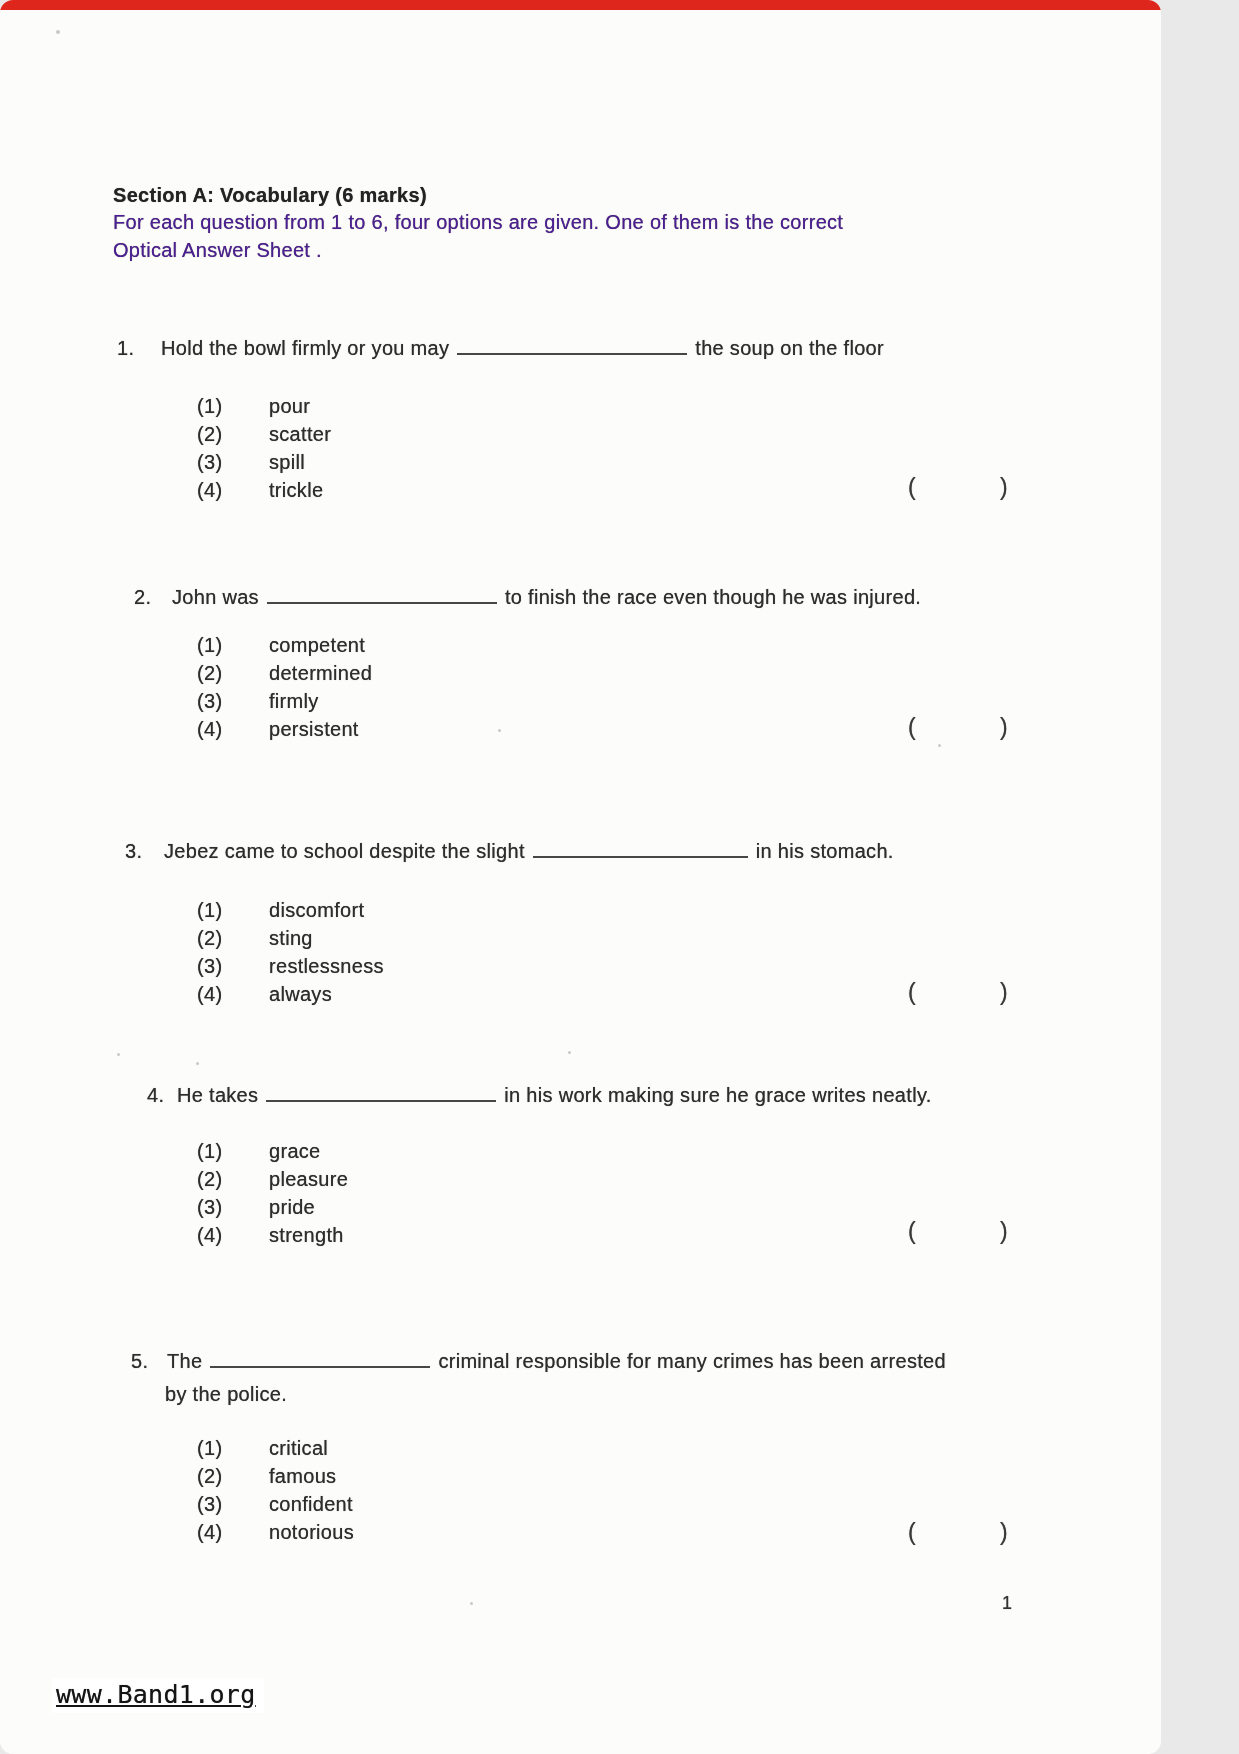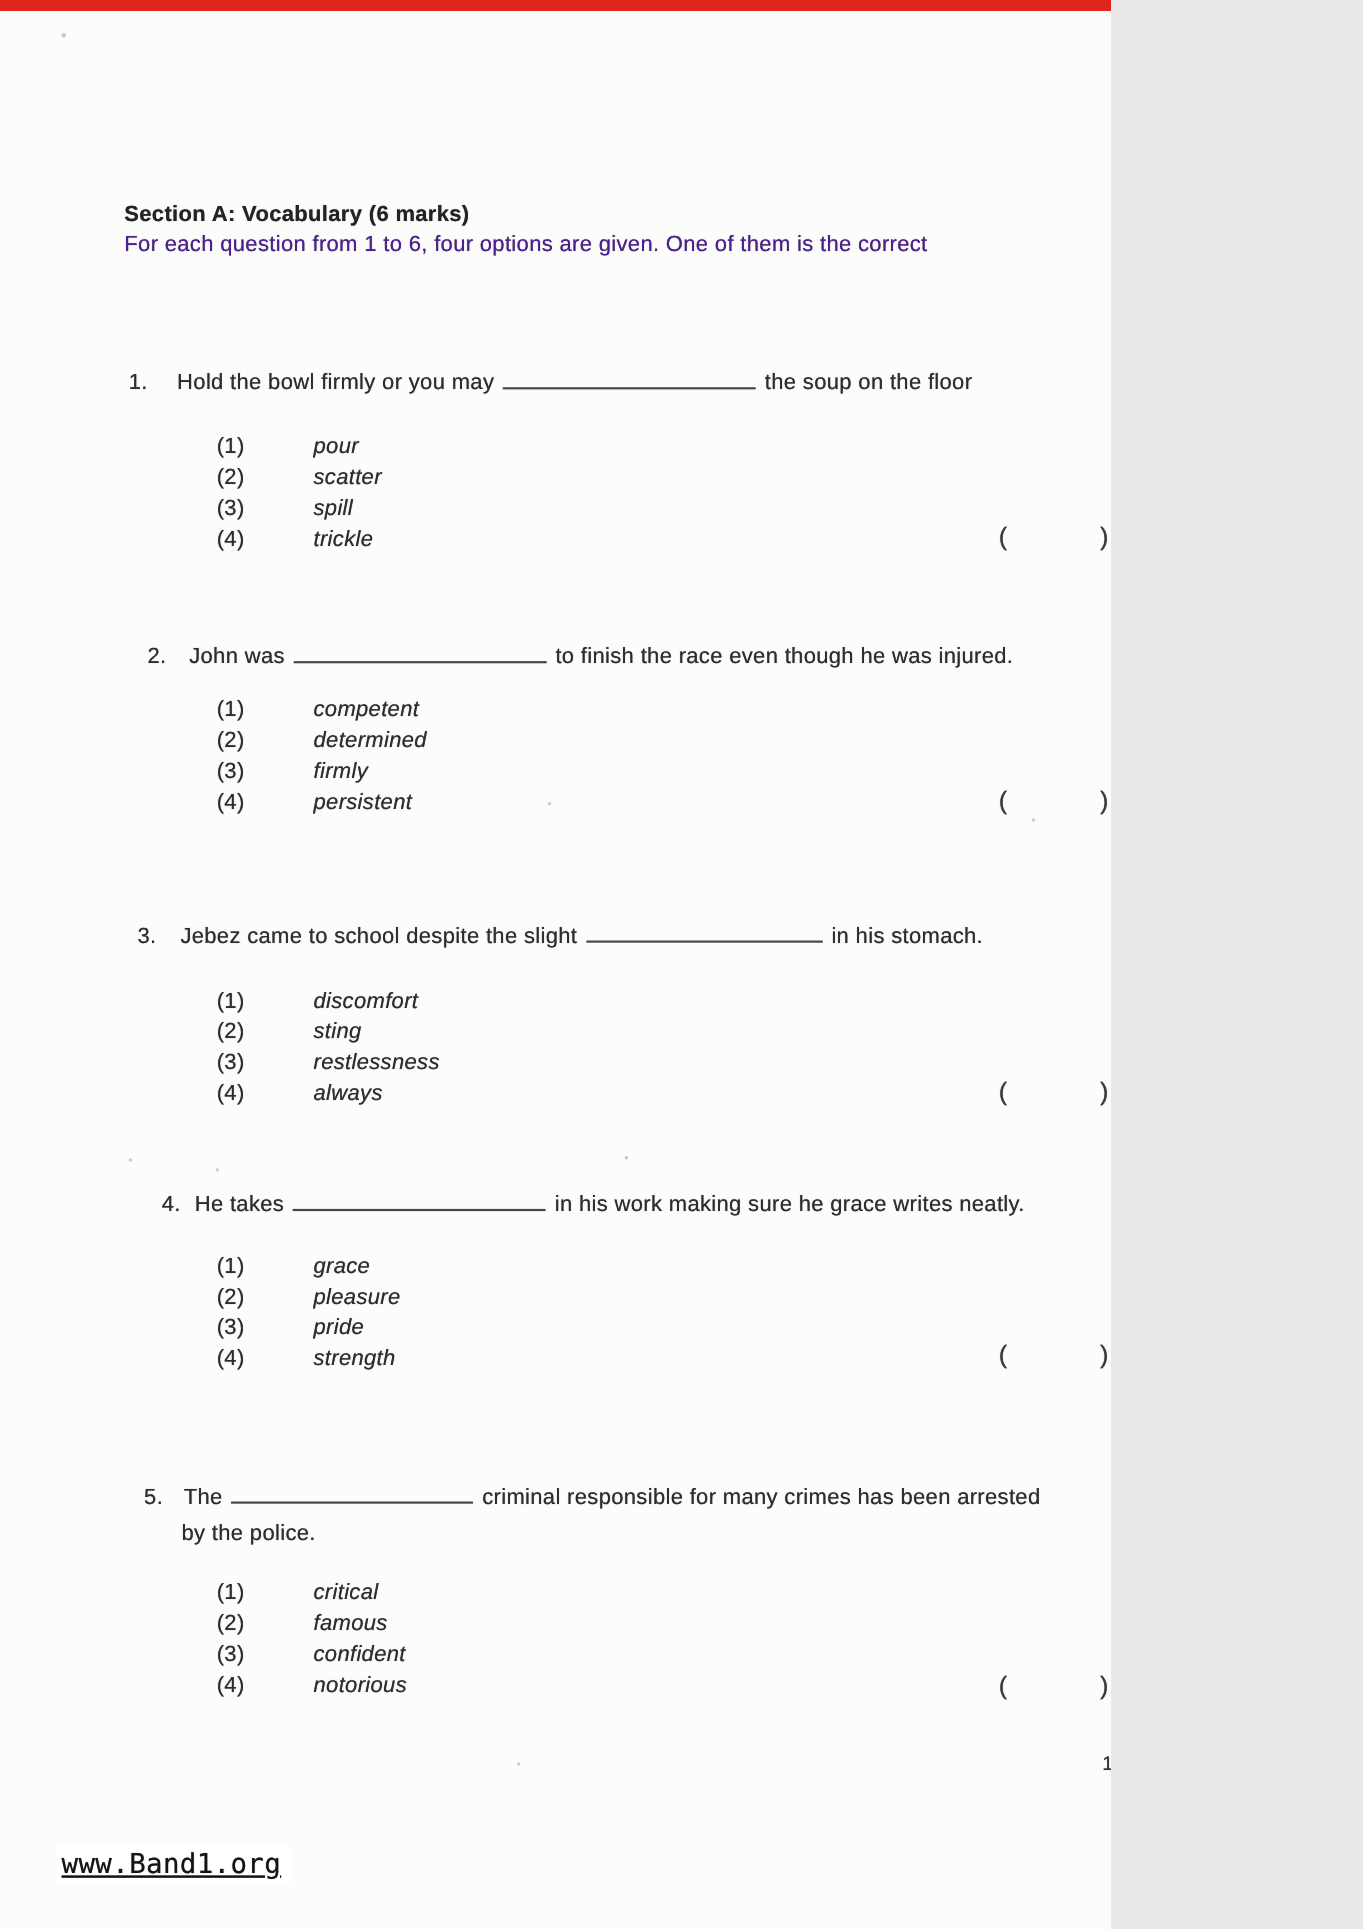--- a/index.html
+++ b/index.html
@@ -1,24 +1,25 @@
 <!DOCTYPE html>
 <html><head>
 <meta charset="utf-8">
 <style>
   * { margin:0; padding:0; box-sizing:border-box; }
   html,body { background:#e9e9e9; }
   .page {
     position:relative;
-    width:1010px; height:1754px;
+    width:1161px; height:1754px;
     background:#fcfcfa;
     overflow:hidden;
     font-family:"Liberation Sans", sans-serif;
     color:#2d2d2d;
     letter-spacing:0.3px;
+    border-radius:13px;
   }
   .scan { text-shadow:0 0 0.7px rgba(55,55,55,0.85); }
   .topbar {
     position:absolute; top:0; left:0;
     width:100%; height:10px;
     background:#de261c;
   }
   .header { position:absolute; top:181px; left:113px; width:840px; }
   .title { font-size:20px; font-weight:bold; color:#232323; line-height:28px; }
   .instr { font-size:20px; line-height:27.5px; color:#4c1d95; }
@@ -29,21 +30,21 @@
   .blank {
     display:inline-block;
     height:15px;
     border-bottom:2px solid #474747;
     margin:0 8px;
     vertical-align:baseline;
   }
   .options { position:absolute; left:0; width:1239px; }
   .opt-row { position:relative; height:28px; font-size:20px; }
   .opt-num { position:absolute; left:197px; }
-  .opt-text { position:absolute; left:285px;font-style:italic; }
+  .opt-text { position:absolute; left:269px; }
 
   .bracket {
     position:absolute; left:908px; width:100px;
     display:flex; justify-content:space-between;
     font-size:23px; color:#3a3a3a;
   }
   .page-number { position:absolute; left:1002px; top:1593px; font-size:18px; color:#333; }
   .footer {
     position:absolute; left:52px; top:1678px;
     font-family:"DejaVu Sans Mono", monospace;
@@ -58,20 +59,21 @@
 </head>
 <body>
 
 <div class="page scan">
 
   <div class="topbar" style="background: rgb(222, 38, 28);"></div>
 
   <div class="header">
     <div class="title">Section A: Vocabulary (6 marks)</div>
     <div class="instr">For each question from 1 to 6, four options are given. One of them is the correct</div>
+    <div class="instr">Optical Answer Sheet .</div>
   </div>
 
   <div class="q-row" style="top:337px">
     <span class="q-num" style="left:117px">1.</span>
     <span class="q-text" style="left:161px"><span>Hold the bowl firmly or you may</span><span class="blank" style="width:230px"></span><span>the soup on the floor</span></span>
   </div>
   <div class="options" style="top:395px">
     <div class="opt-row">
         <span class="opt-num">(1)</span>
         <span class="opt-text">pour</span>

